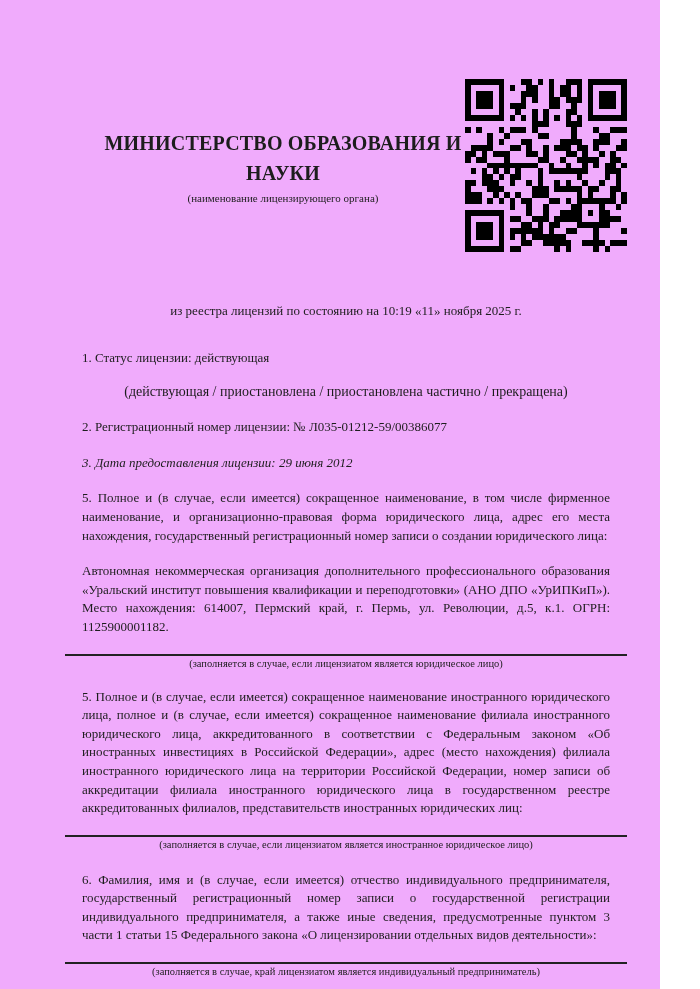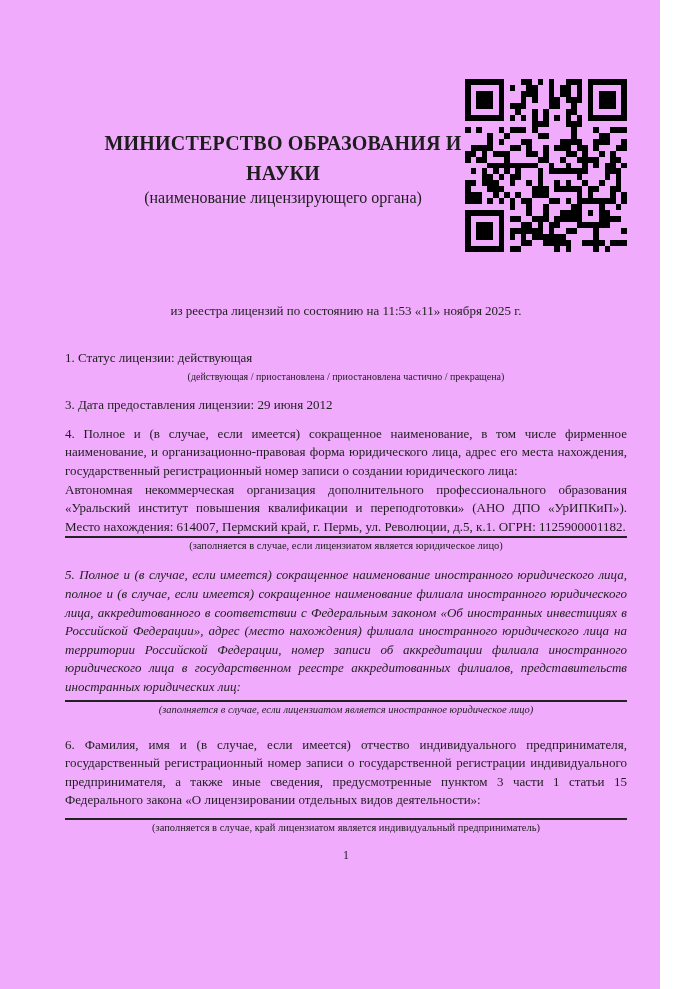--- a/index.html
+++ b/index.html
@@ -23,45 +23,45 @@
     position: absolute; left: 0; top: 128px;
     width: 436px; text-align: center;
   }
   .authority-title {
     font-weight: bold;
     font-size: 20px;
     line-height: 30px;
     letter-spacing: 0.2px;
     margin: 0;
   }
-  .authority-caption { font-size: 16px; line-height: 14px; margin-top: 3px; }
+  .authority-caption { font-size: 11px; line-height: 14px; margin-top: 3px; }
 
   .qr {
     position: absolute; top: 79px; right: 0;
     width: 162px; height: 173px;
   }
   .qr svg { display: block; width: 100%; height: 100%; }
 
   
   .subject { margin-top: 47px; text-align: center; }
   .subject div { margin: 0; }
 
   
-  .item p { margin: 0; text-align: justify; hyphens: none; }
+  .item p { margin: 17px; text-align: justify; hyphens: none; }
   .item p.plain { text-align: left; }
   #item1 { margin-top: 28px; }
   #item2 { margin-top: 19px; }
-  #item3 { margin-top: 12px; }
+  #item3 { margin-top: 12px; font-style: italic; }
   #item4 { margin-top: 10px; }
-  #item5 { margin-top: 13px; font-style: italic; }
+  #item5 { margin-top: 13px; }
   #item6 { margin-top: 19px; }
   #item7 { margin-top: 25px; }
 
   .option-caption {
-    font-size: 10px; line-height: 15px;
+    font-size: 14px; line-height: 15px;
     text-align: center; margin-top: 2px;
   }
   .rule { border-top: 2px solid #222222; height: 0; }
   .rule.gap-sm { margin-top: 3px; }
   .rule.gap-md { margin-top: 8px; }
   .fill-caption {
     font-size: 10.5px; line-height: 15px;
     text-align: center; margin-top: 0;
   }
 
@@ -488,35 +488,38 @@
             <rect x="9" y="28" width="1" height="1" fill="#000000"></rect>
             <rect x="16" y="28" width="1" height="1" fill="#000000"></rect>
             <rect x="18" y="28" width="1" height="1" fill="#000000"></rect>
             <rect x="23" y="28" width="1" height="1" fill="#000000"></rect>
             <rect x="25" y="28" width="1" height="1" fill="#000000"></rect>
           </svg>
         </div>
     </div>
 
     <div class="subject">
-      <div>из реестра лицензий по состоянию на 11:53 «11» ноября 2025 г.</div>
+      <div>из реестра лицензий по состоянию на 10:19 «11» ноября 2025 г.</div>
     </div>
 
     <div class="item" id="item1">
       <p class="plain">1. Статус лицензии: действующая</p>
       <div class="option-caption">(действующая / приостановлена / приостановлена частично / прекращена)</div>
     </div>
 
+    <div class="item" id="item2">
+      <p class="plain">2. Регистрационный номер лицензии: № Л035-01212-59/00386077</p>
+    </div>
 
     <div class="item" id="item3">
       <p class="plain">3. Дата предоставления лицензии: 29 июня 2012</p>
     </div>
 
     <div class="item" id="item4">
-      <p>4. Полное и (в случае, если имеется) сокращенное наименование, в том числе фирменное наименование, и организационно-правовая форма юридического лица, адрес его места нахождения, государственный регистрационный номер записи о создании юридического лица:</p>
+      <p>5. Полное и (в случае, если имеется) сокращенное наименование, в том числе фирменное наименование, и организационно-правовая форма юридического лица, адрес его места нахождения, государственный регистрационный номер записи о создании юридического лица:</p>
       <p>Автономная некоммерческая организация дополнительного профессионального образования «Уральский институт повышения квалификации и переподготовки» (АНО ДПО «УрИПКиП»). Место нахождения: 614007, Пермский край, г. Пермь, ул. Революции, д.5, к.1. ОГРН: 1125900001182.</p>
       <div class="rule"></div>
       <div class="fill-caption">(заполняется в случае, если лицензиатом является юридическое лицо)</div>
     </div>
 
     <div class="item" id="item5">
       <p>5. Полное и (в случае, если имеется) сокращенное наименование иностранного юридического лица, полное и (в случае, если имеется) сокращенное наименование филиала иностранного юридического лица, аккредитованного в соответствии с Федеральным законом «Об иностранных инвестициях в Российской Федерации», адрес (место нахождения) филиала иностранного юридического лица на территории Российской Федерации, номер записи об аккредитации филиала иностранного юридического лица в государственном реестре аккредитованных филиалов, представительств иностранных юридических лиц:</p>
       <div class="rule gap-sm"></div>
       <div class="fill-caption">(заполняется в случае, если лицензиатом является иностранное юридическое лицо)</div>
     </div>

